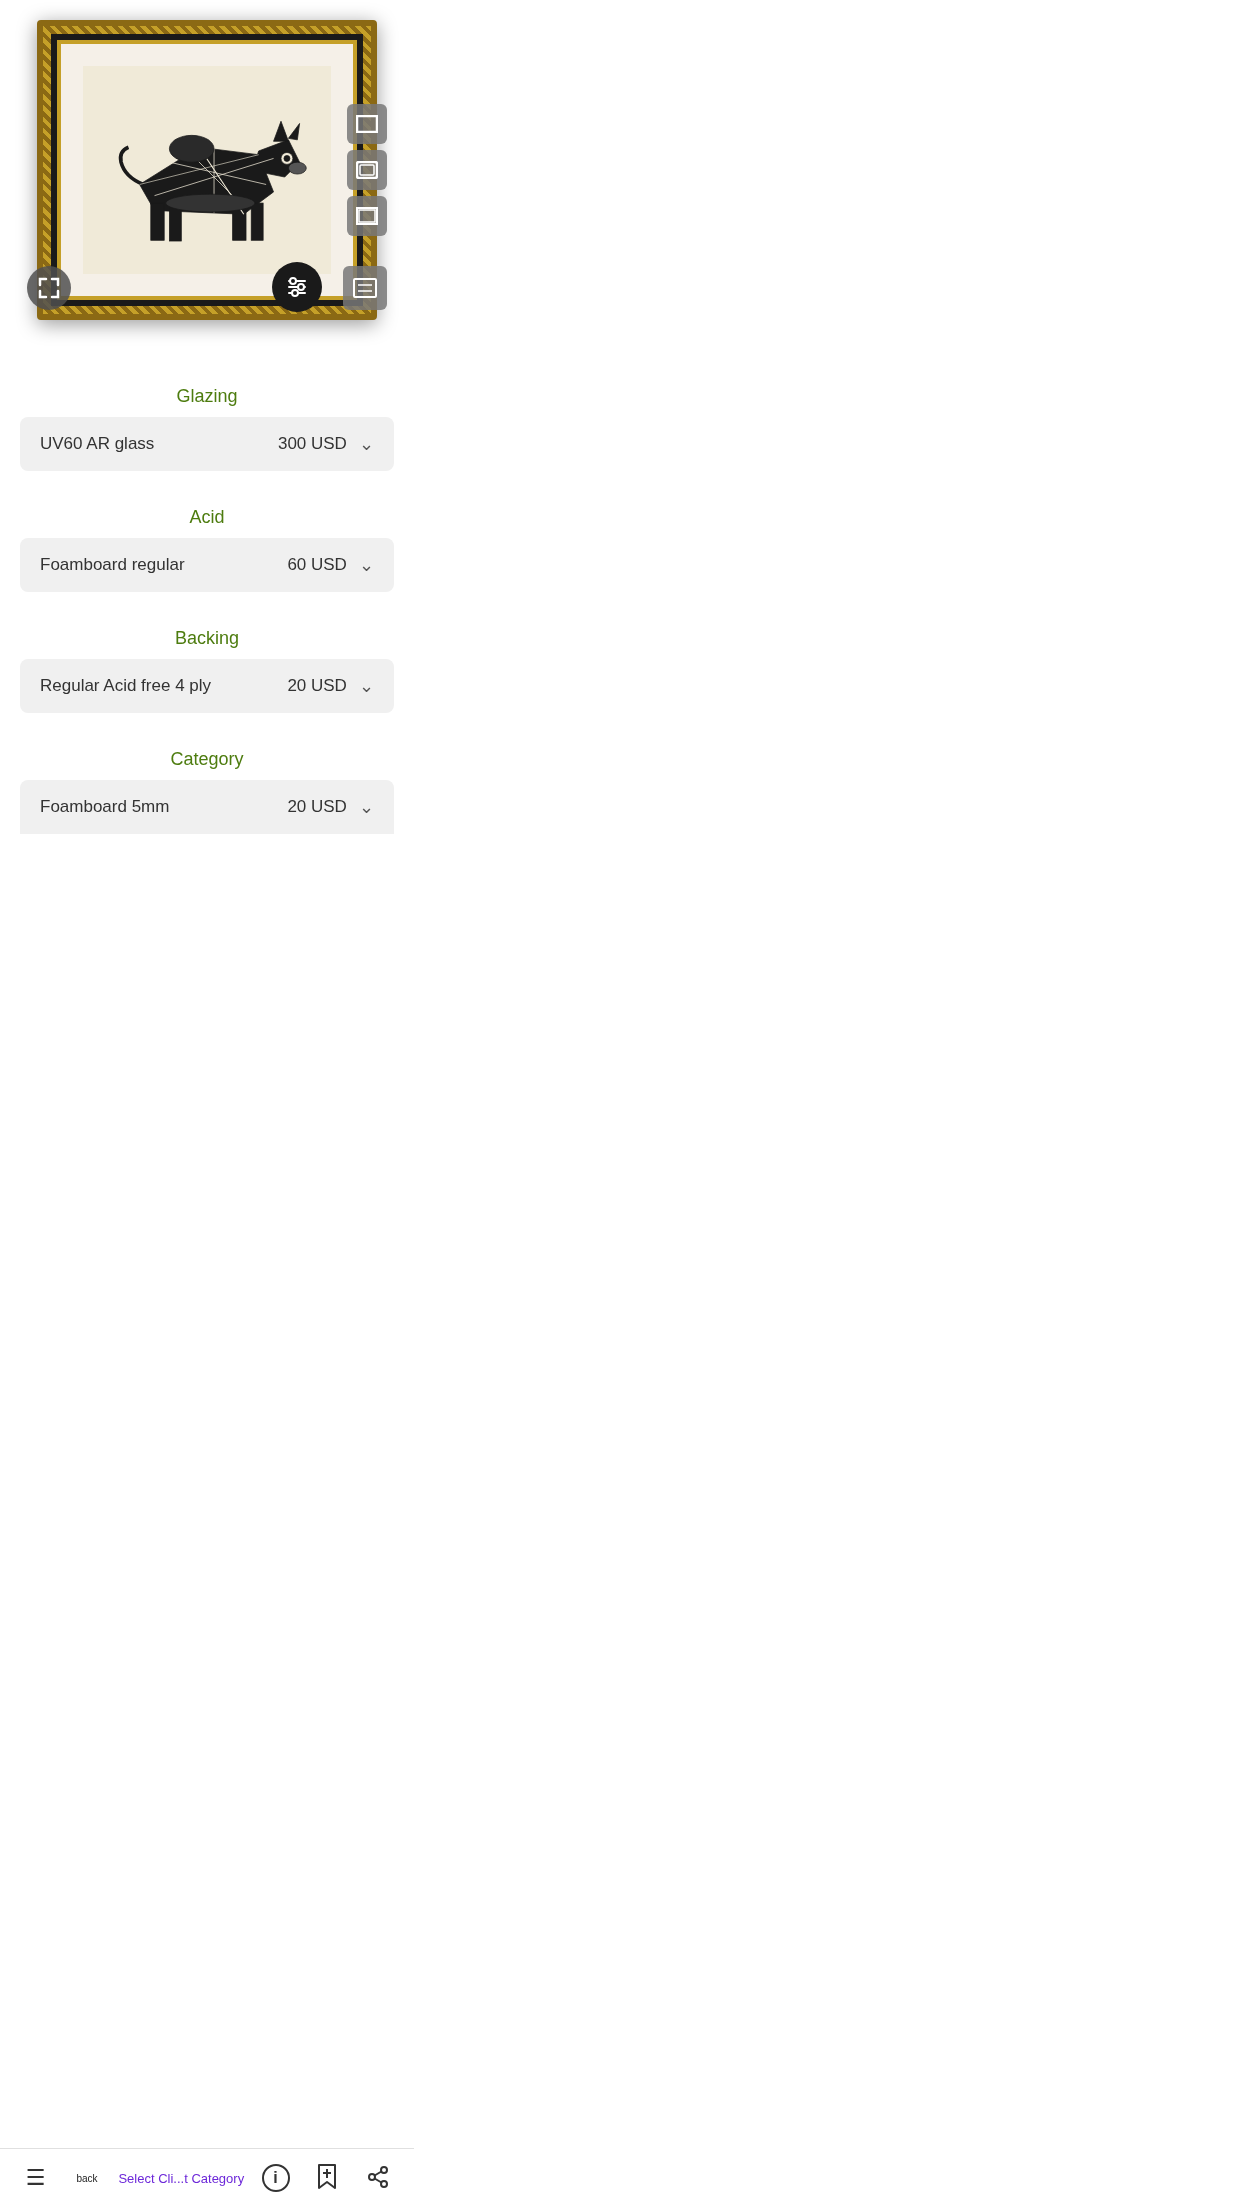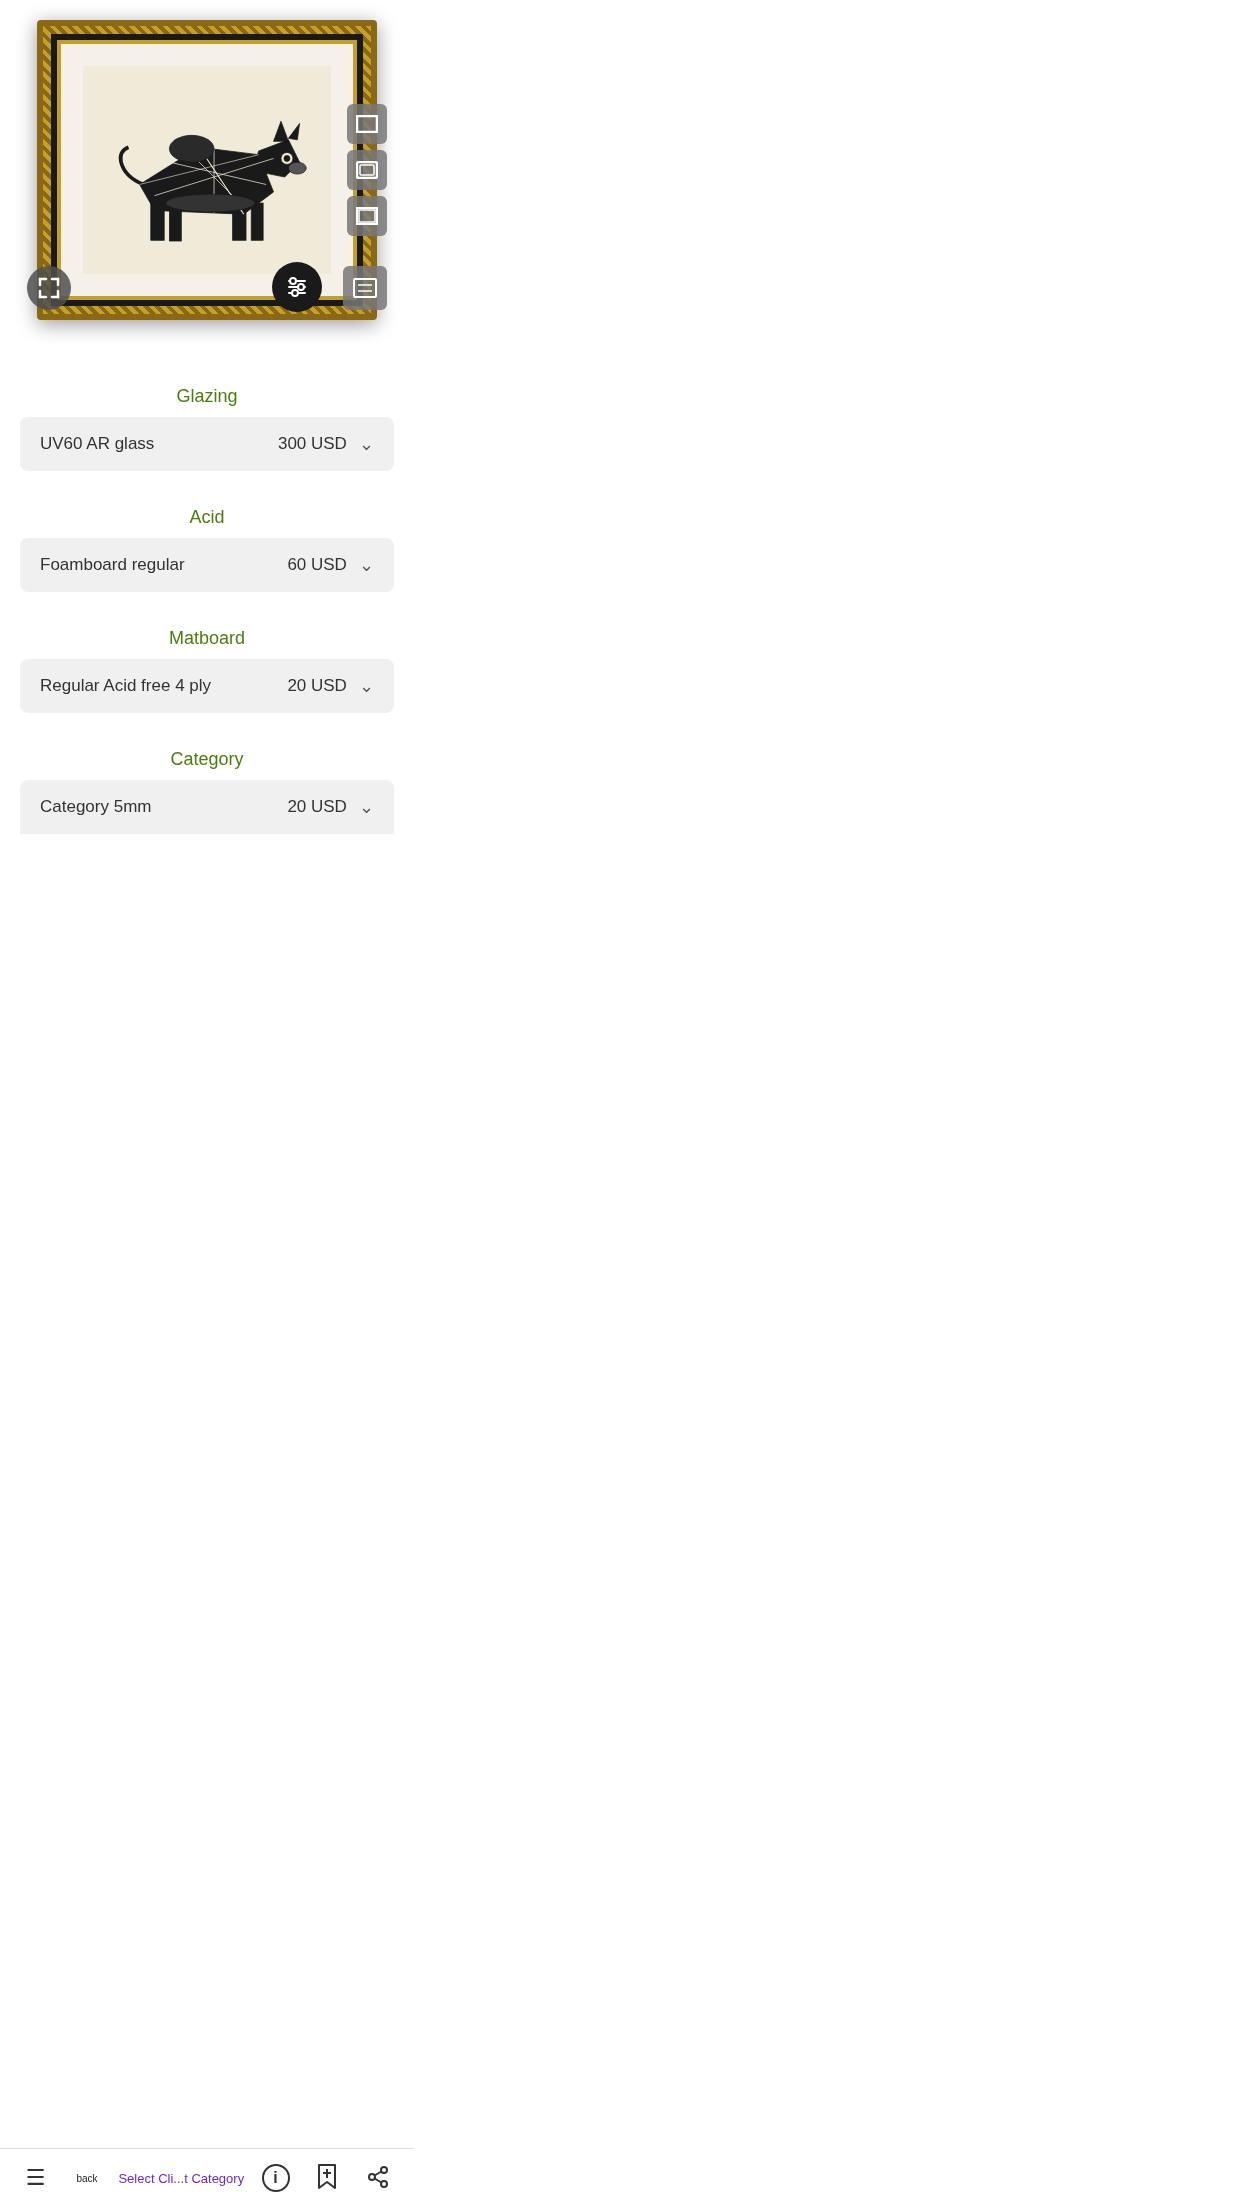--- a/index.html
+++ b/index.html
@@ -346,30 +346,30 @@
     <span class="chevron">⌄</span>
   </div>
 
   <div class="section-label">Acid</div>
   <div class="dropdown-row">
     <span class="dropdown-row-label">Foamboard regular</span>
     <span class="dropdown-row-price">60 USD</span>
     <span class="chevron">⌄</span>
   </div>
 
-  <div class="section-label">Matboard</div>
+  <div class="section-label">Backing</div>
   <div class="dropdown-row">
     <span class="dropdown-row-label">Regular Acid free 4 ply</span>
     <span class="dropdown-row-price">20 USD</span>
     <span class="chevron">⌄</span>
   </div>
 
   <div class="section-label">Category</div>
   <div class="dropdown-row" style="border-radius: 8px 8px 0 0;">
-    <span class="dropdown-row-label">Category 5mm</span>
+    <span class="dropdown-row-label">Foamboard 5mm</span>
     <span class="dropdown-row-price">20 USD</span>
     <span class="chevron">⌄</span>
   </div>
 
 </div>
 
 <div class="bottom-nav">
   <div class="bottom-nav-item">
     <span class="bottom-nav-icon">☰</span>
   </div>

